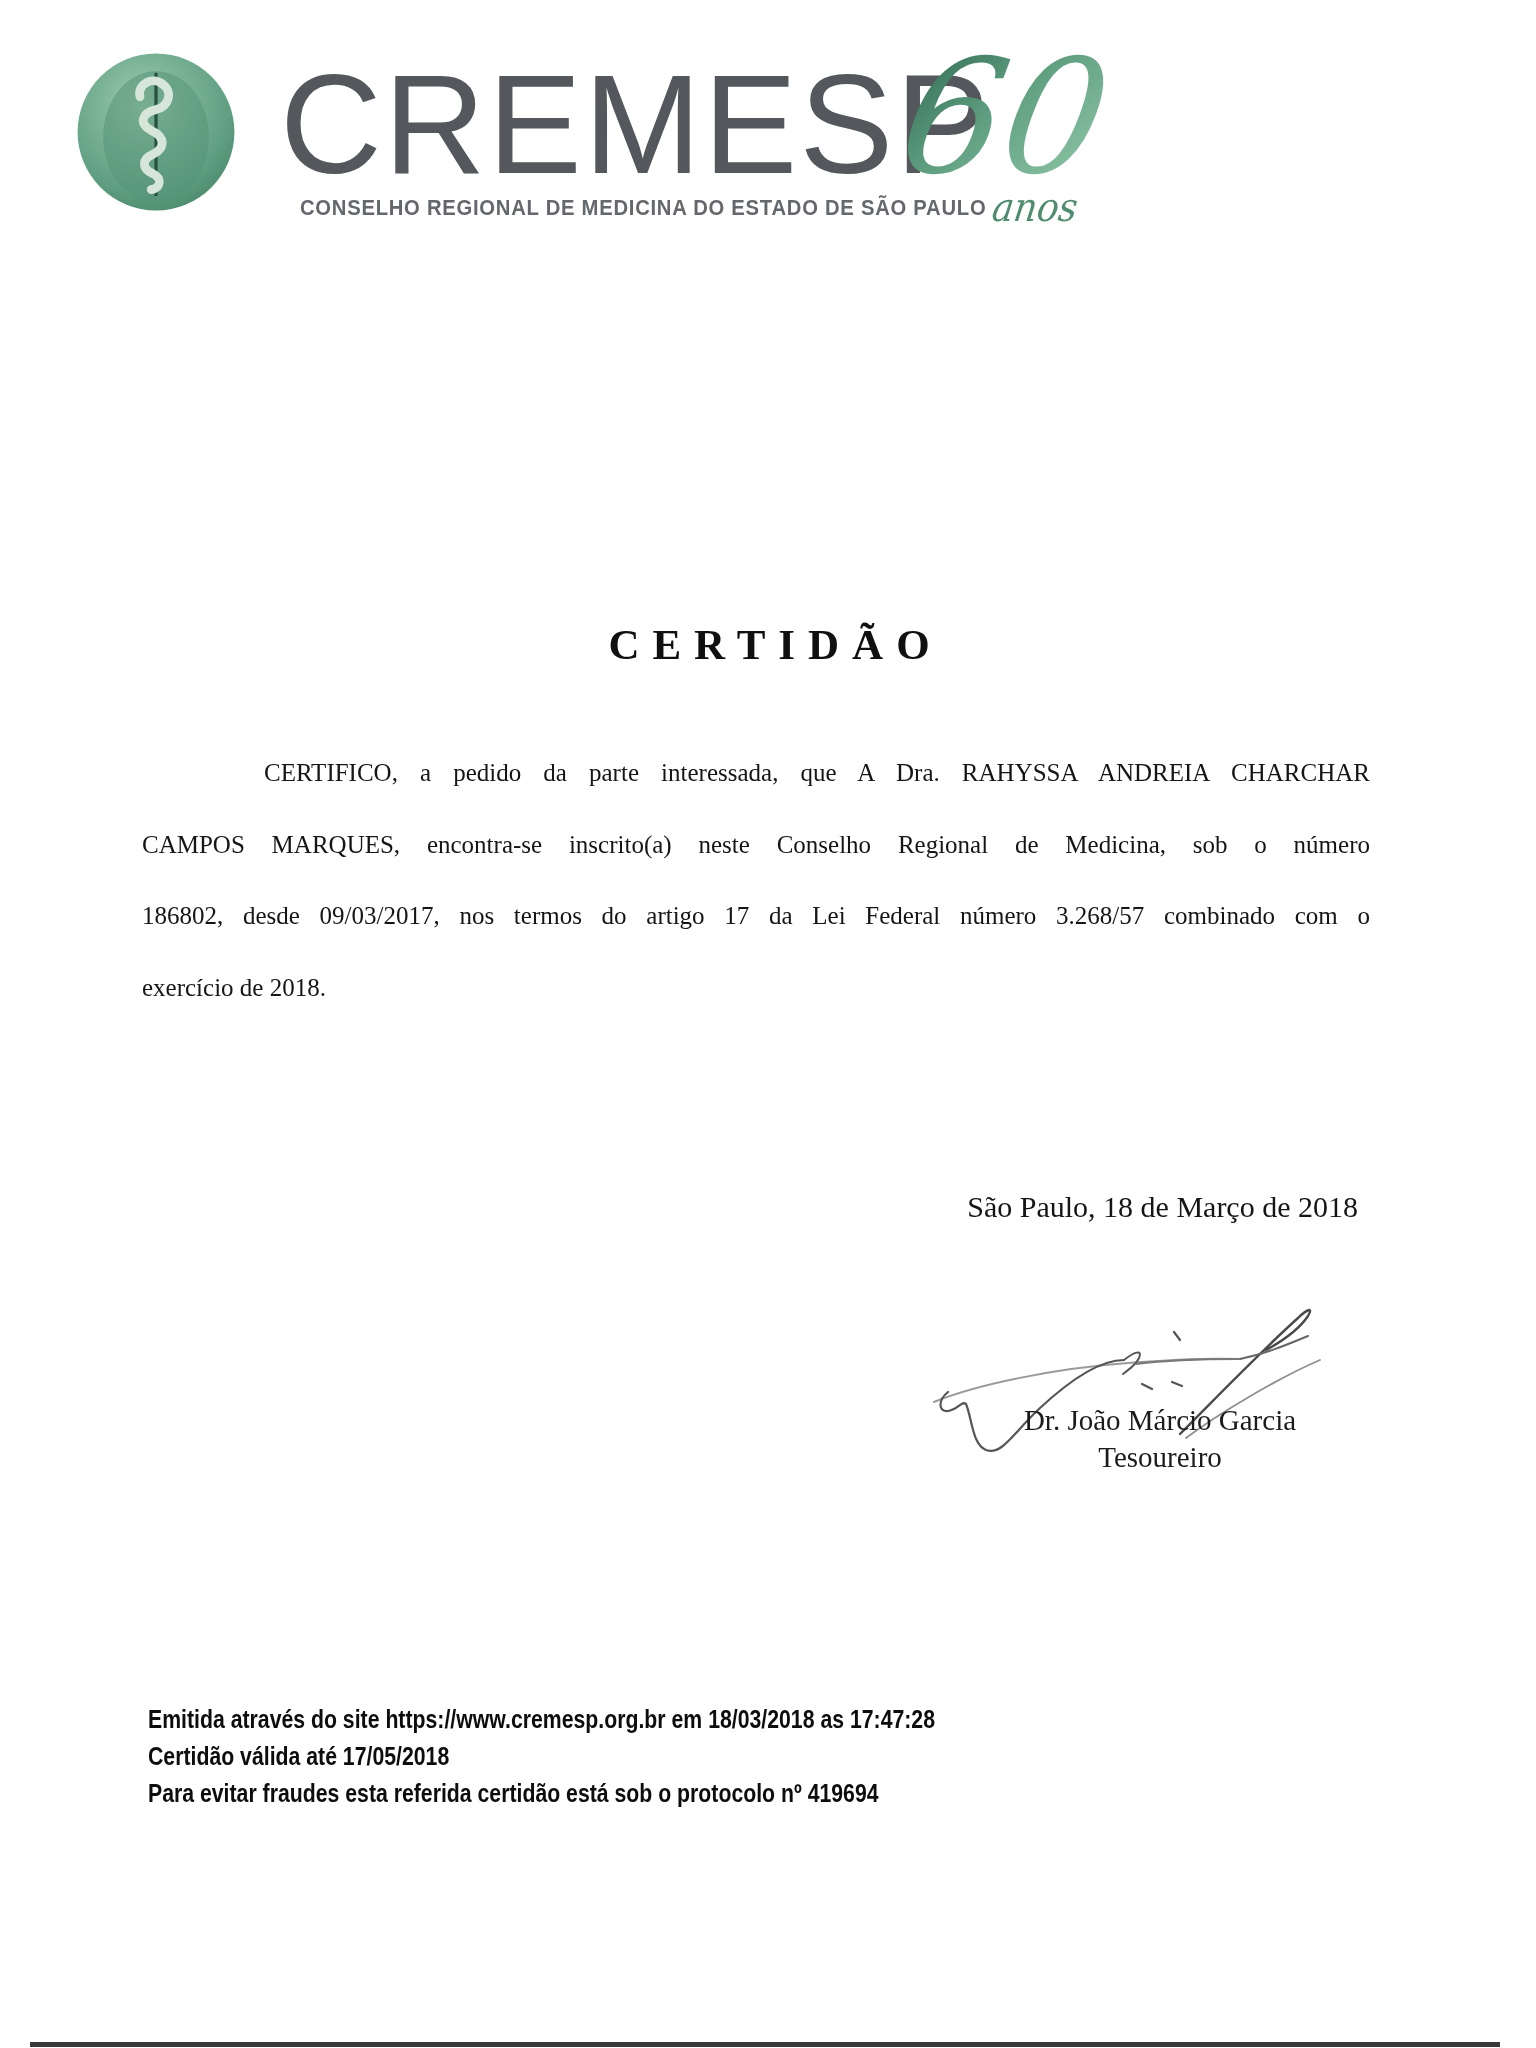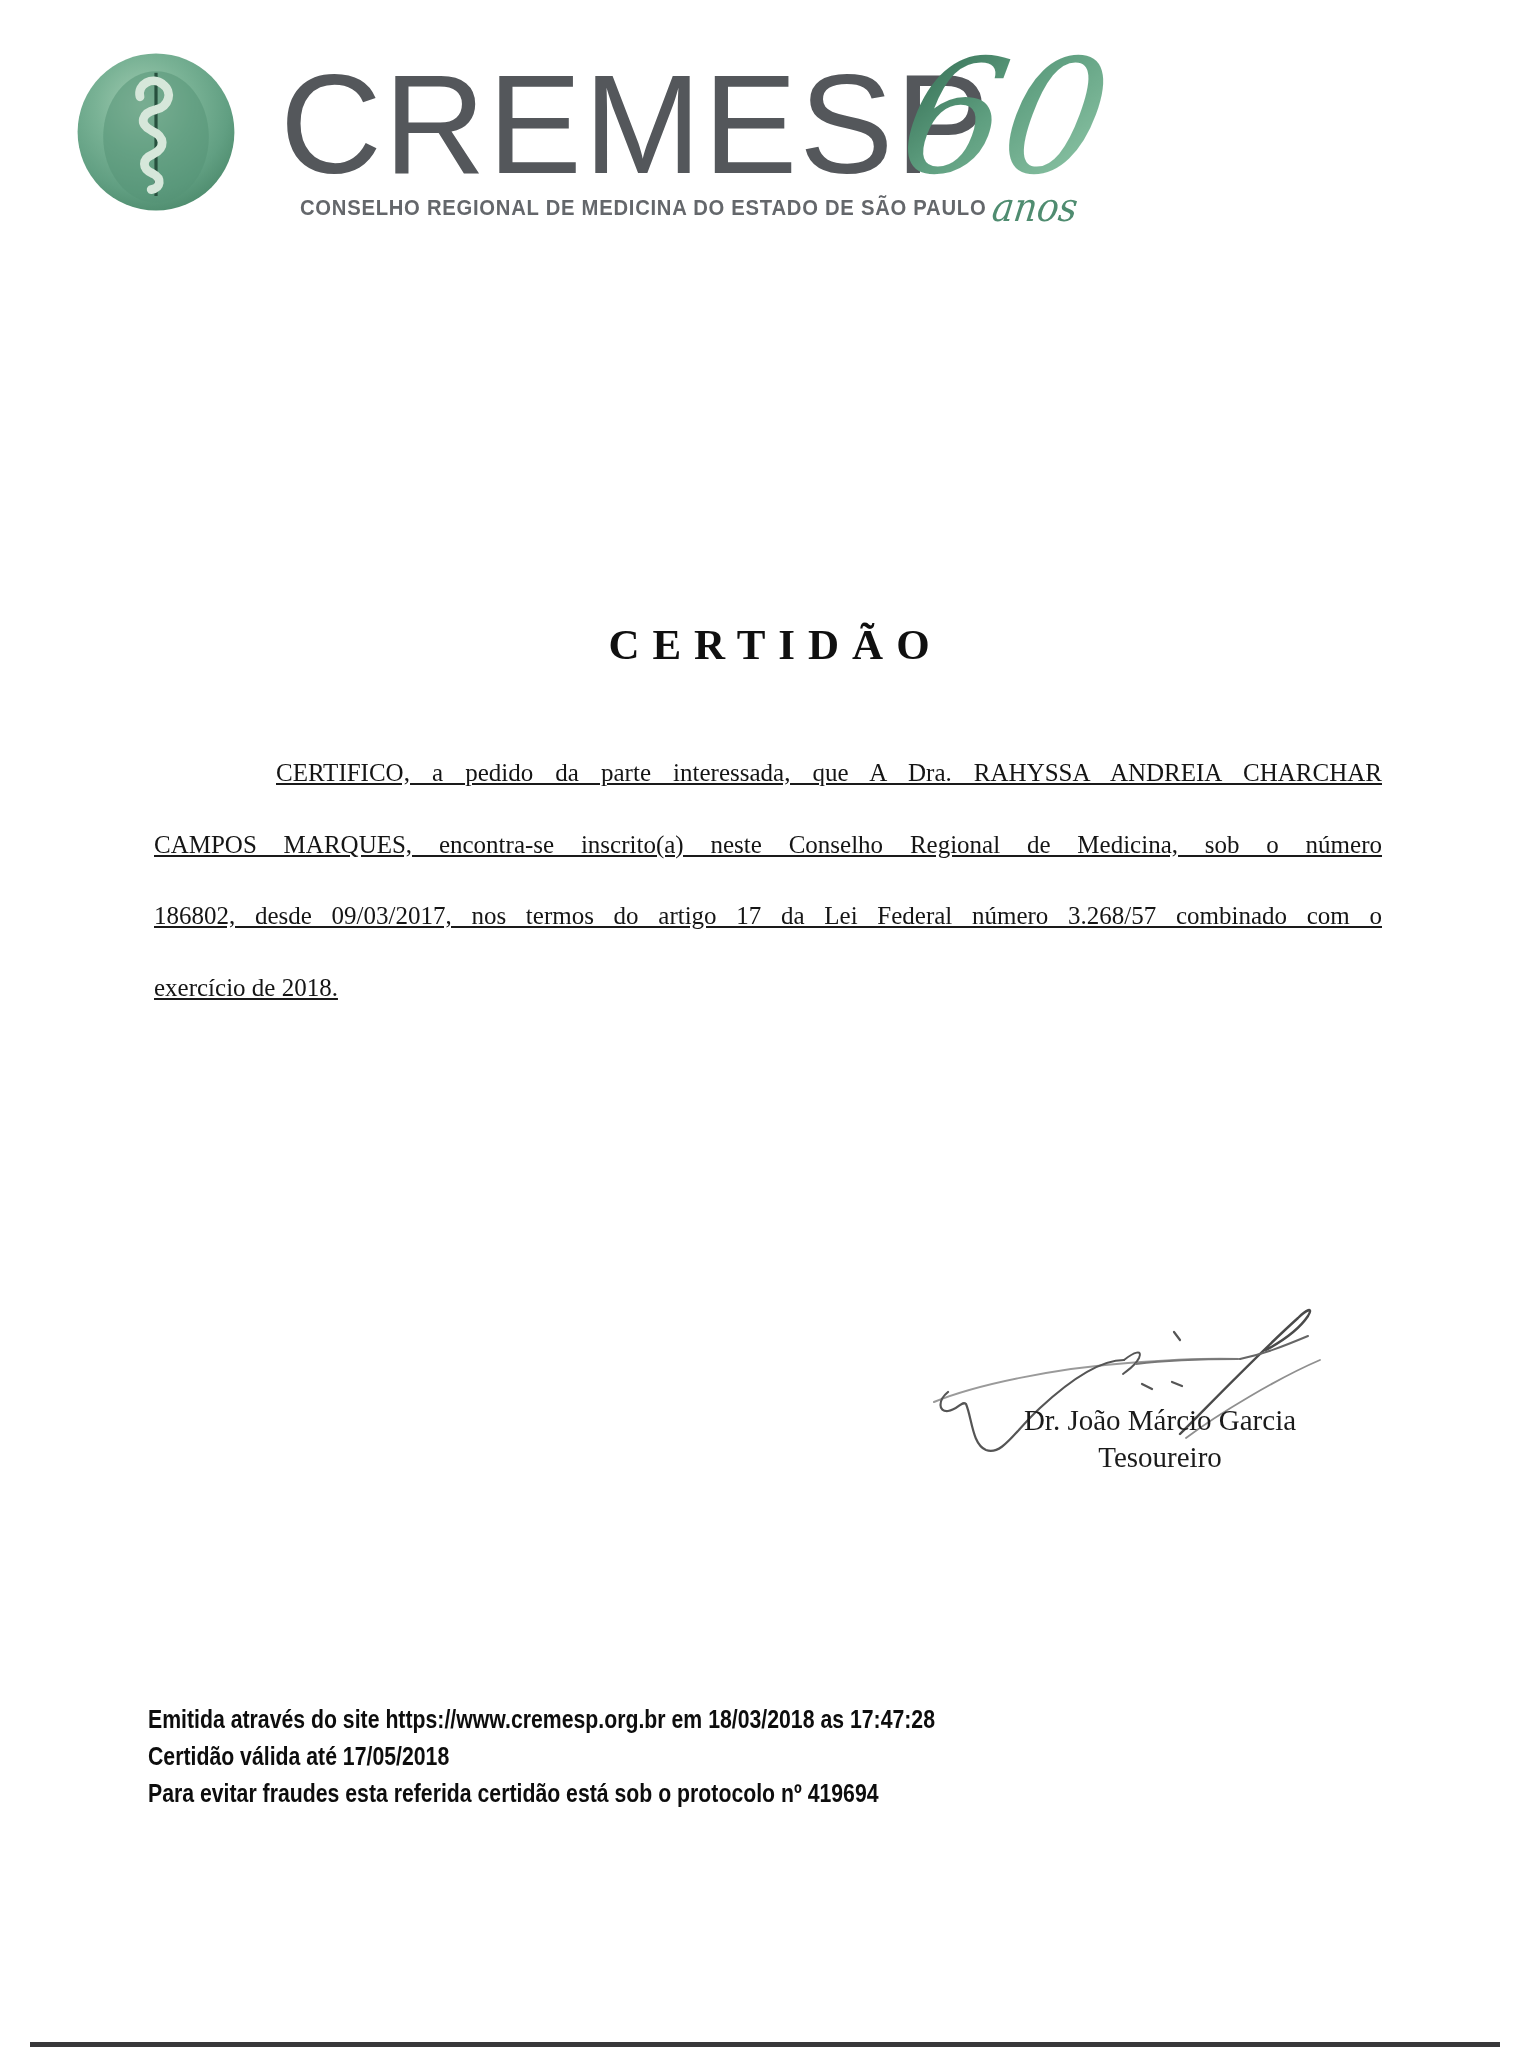--- a/index.html
+++ b/index.html
@@ -78,23 +78,22 @@
     font-family: "Liberation Serif", serif;
     font-weight: bold;
     font-size: 43px;
     letter-spacing: 13px;
     padding-left: 13px;
     box-sizing: border-box;
     color: #101010;
   }
   .body-text {
     position: absolute;
-    left: 154px; top: 737px;
+    left: 142px; top: 737px;
     width: 1228px;
-    text-decoration: underline;
   }
   .body-line {
     font-size: 25px;
     line-height: 71.5px;
     text-align: justify;
     text-align-last: justify;
     color: #151515;
   }
   .body-line.first { padding-left: 122px; }
   .body-line.last  { text-align-last: left; }
@@ -174,20 +173,21 @@
 
   <div class="doc-title">CERTIDÃO</div>
 
   <div class="body-text">
     <div class="body-line first">CERTIFICO, a pedido da parte interessada, que A Dra. RAHYSSA ANDREIA CHARCHAR</div>
     <div class="body-line">CAMPOS MARQUES,  encontra-se inscrito(a) neste Conselho Regional de Medicina, sob o número</div>
     <div class="body-line">186802, desde 09/03/2017, nos termos do artigo 17 da Lei Federal número 3.268/57 combinado com o</div>
     <div class="body-line last">exercício de  2018.</div>
   </div>
 
+  <div class="date-line">São Paulo, 18 de Março de 2018</div>
 
   <svg class="signature" viewBox="0 0 400 160" aria-hidden="true">
     <path d="M 6,104 C 50,86 130,70 200,65 C 250,61 285,60 312,61" fill="none" stroke="#9a9a9a" stroke-width="2" stroke-linecap="round"></path>
     <path d="M 20,94 C 10,102 10,114 20,113 C 30,112 34,102 38,106 C 44,120 44,146 58,152 C 74,158 86,134 112,110 C 140,84 170,62 196,62" fill="none" stroke="#555555" stroke-width="2.2" stroke-linecap="round"></path>
     <path d="M 196,62 C 206,54 215,51 211,60 C 207,68 200,72 195,76" fill="none" stroke="#555555" stroke-width="2" stroke-linecap="round"></path>
     <path d="M 208,66 C 240,62 280,61 310,61" fill="none" stroke="#777777" stroke-width="1.8" stroke-linecap="round"></path>
     <path d="M 252,136 C 282,106 330,56 370,20 C 378,12 386,8 380,18 C 374,27 360,40 338,52" fill="none" stroke="#4a4a4a" stroke-width="2.4" stroke-linecap="round"></path>
     <path d="M 312,61 C 336,56 356,48 380,38" fill="none" stroke="#666666" stroke-width="2" stroke-linecap="round"></path>
     <path d="M 258,140 C 290,116 350,80 392,62" fill="none" stroke="#8f8f8f" stroke-width="1.8" stroke-linecap="round"></path>
     <path d="M 246,34 l 6,8" fill="none" stroke="#555555" stroke-width="2.2" stroke-linecap="round"></path>

